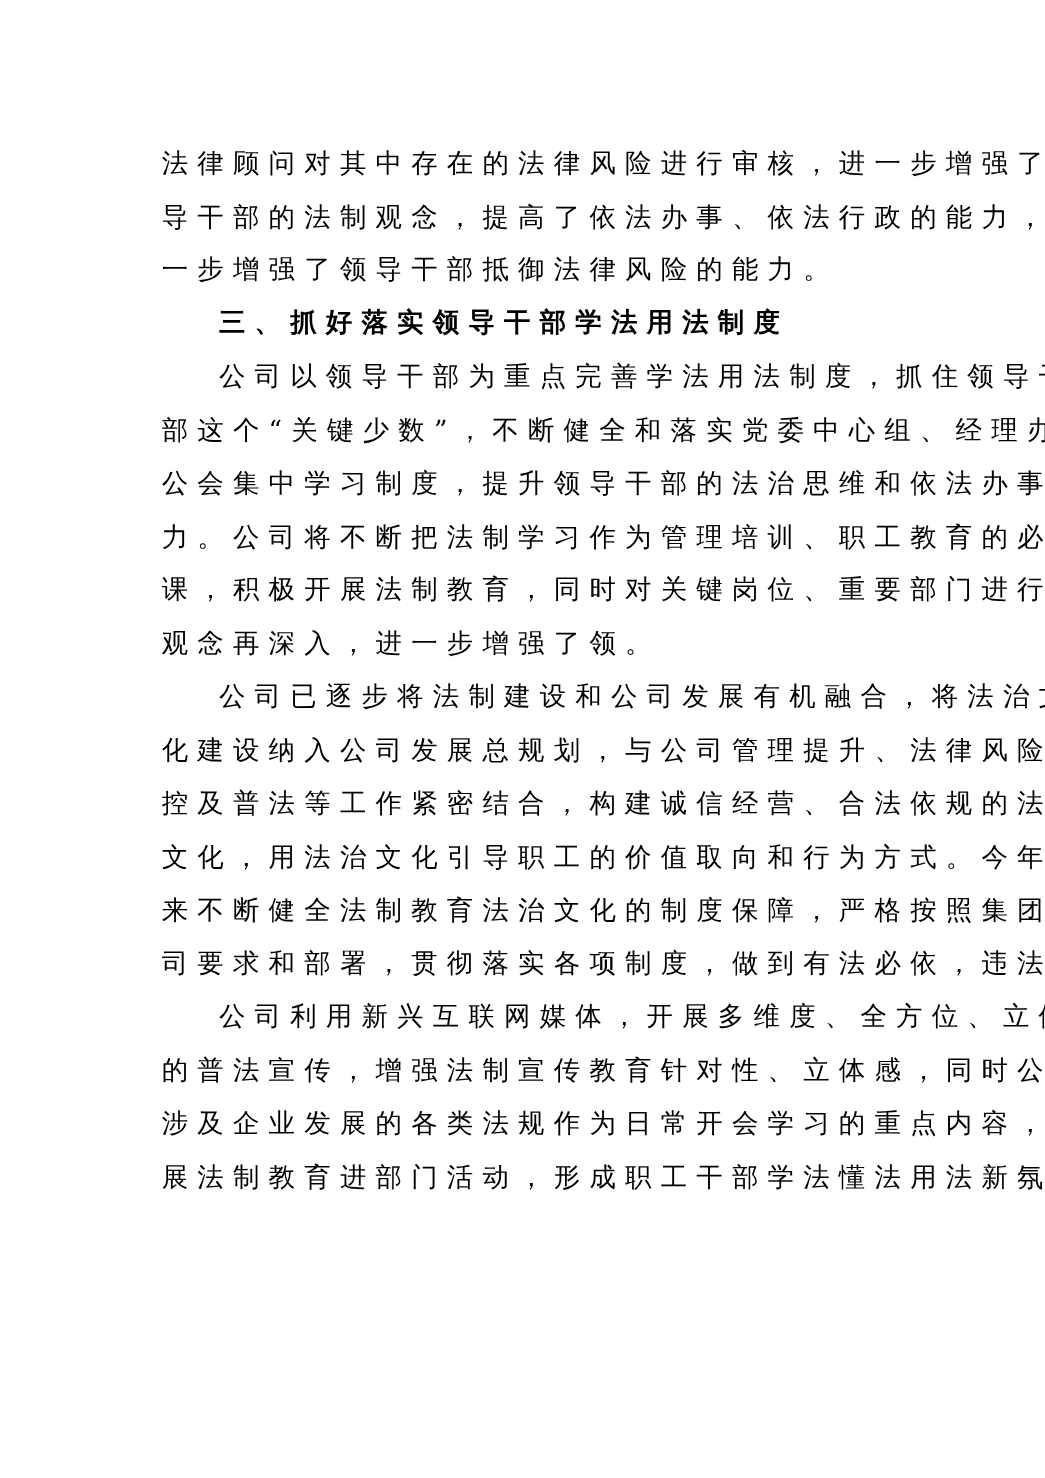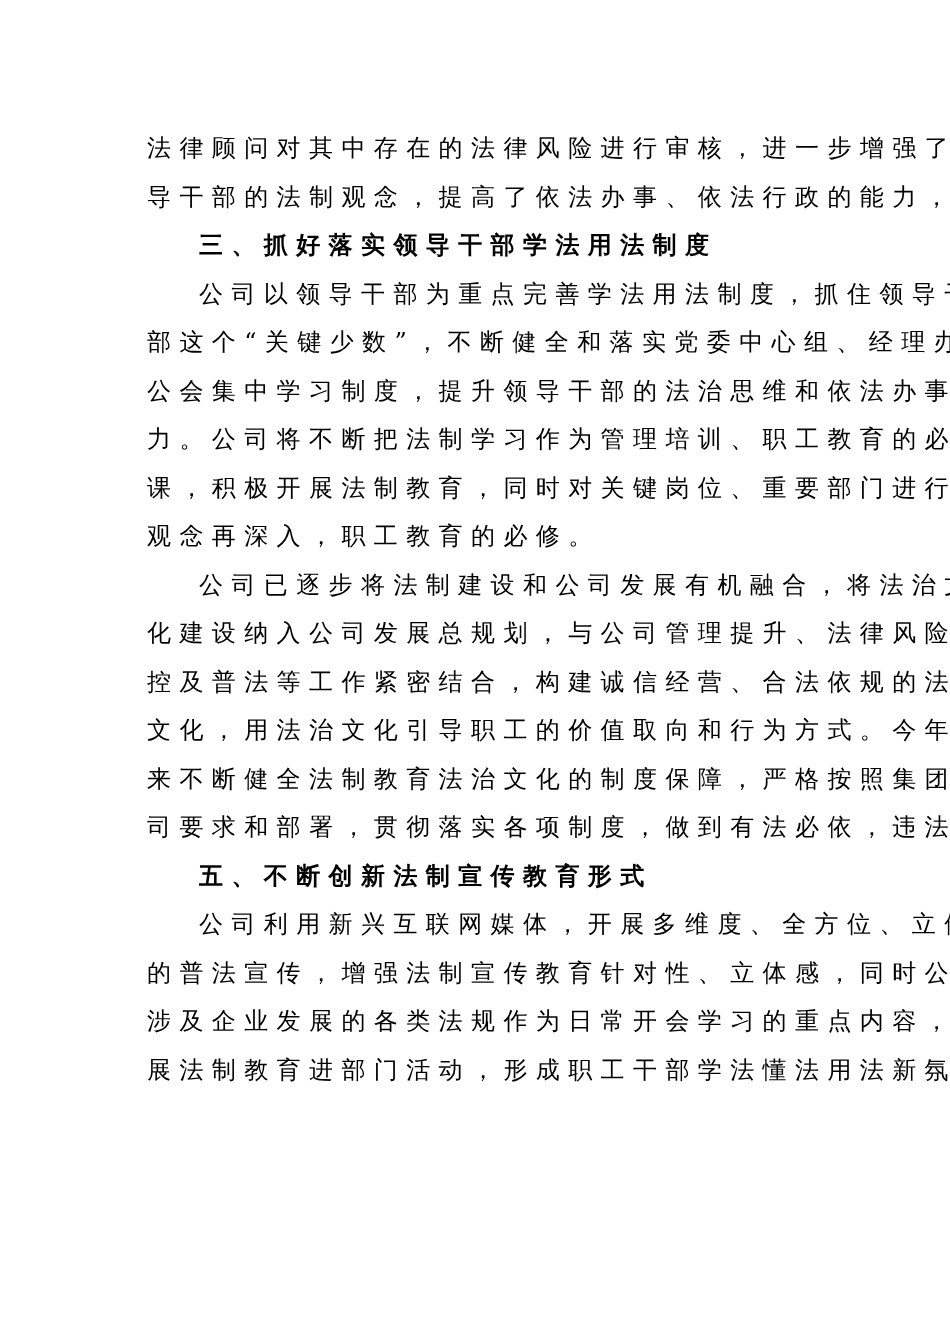--- a/index.html
+++ b/index.html
@@ -39,42 +39,42 @@
     }
   </style>
 </head>
 <body>
 
 <div class="page">
 
   <div>
     <div class="line">法律顾问对其中存在的法律风险进行审核，进一步增强了领</div>
     <div class="line">导干部的法制观念，提高了依法办事、依法行政的能力，也进</div>
+    <div class="line">一步增强了领导干部抵御法律风险的能力。</div>
   </div>
 
   <div>
     <div class="line heading">三、抓好落实领导干部学法用法制度</div>
     <div class="line indent">公司以领导干部为重点完善学法用法制度，抓住领导干</div>
     <div class="line">部这个“关键少数”，不断健全和落实党委中心组、经理办</div>
     <div class="line">公会集中学习制度，提升领导干部的法治思维和依法办事能</div>
     <div class="line">力。公司将不断把法制学习作为管理培训、职工教育的必修</div>
     <div class="line">课，积极开展法制教育，同时对关键岗位、重要部门进行法制</div>
-    <div class="line">观念再深入，职工教育的必修。</div>
+    <div class="line">观念再深入，进一步增强了领。</div>
   </div>
 
   <div>
     <div class="line indent">公司已逐步将法制建设和公司发展有机融合，将法治文</div>
     <div class="line">化建设纳入公司发展总规划，与公司管理提升、法律风险防</div>
     <div class="line">控及普法等工作紧密结合，构建诚信经营、合法依规的法治</div>
     <div class="line">文化，用法治文化引导职工的价值取向和行为方式。今年以</div>
     <div class="line">来不断健全法制教育法治文化的制度保障，严格按照集团公</div>
     <div class="line">司要求和部署，贯彻落实各项制度，做到有法必依，违法必究</div>
   </div>
 
   <div>
-    <div class="line heading">五、不断创新法制宣传教育形式</div>
     <div class="line indent">公司利用新兴互联网媒体，开展多维度、全方位、立体化</div>
     <div class="line">的普法宣传，增强法制宣传教育针对性、立体感，同时公司将</div>
     <div class="line">涉及企业发展的各类法规作为日常开会学习的重点内容，开</div>
     <div class="line">展法制教育进部门活动，形成职工干部学法懂法用法新氛围，</div>
   </div>
 
 </div>
 
 </body></html>

